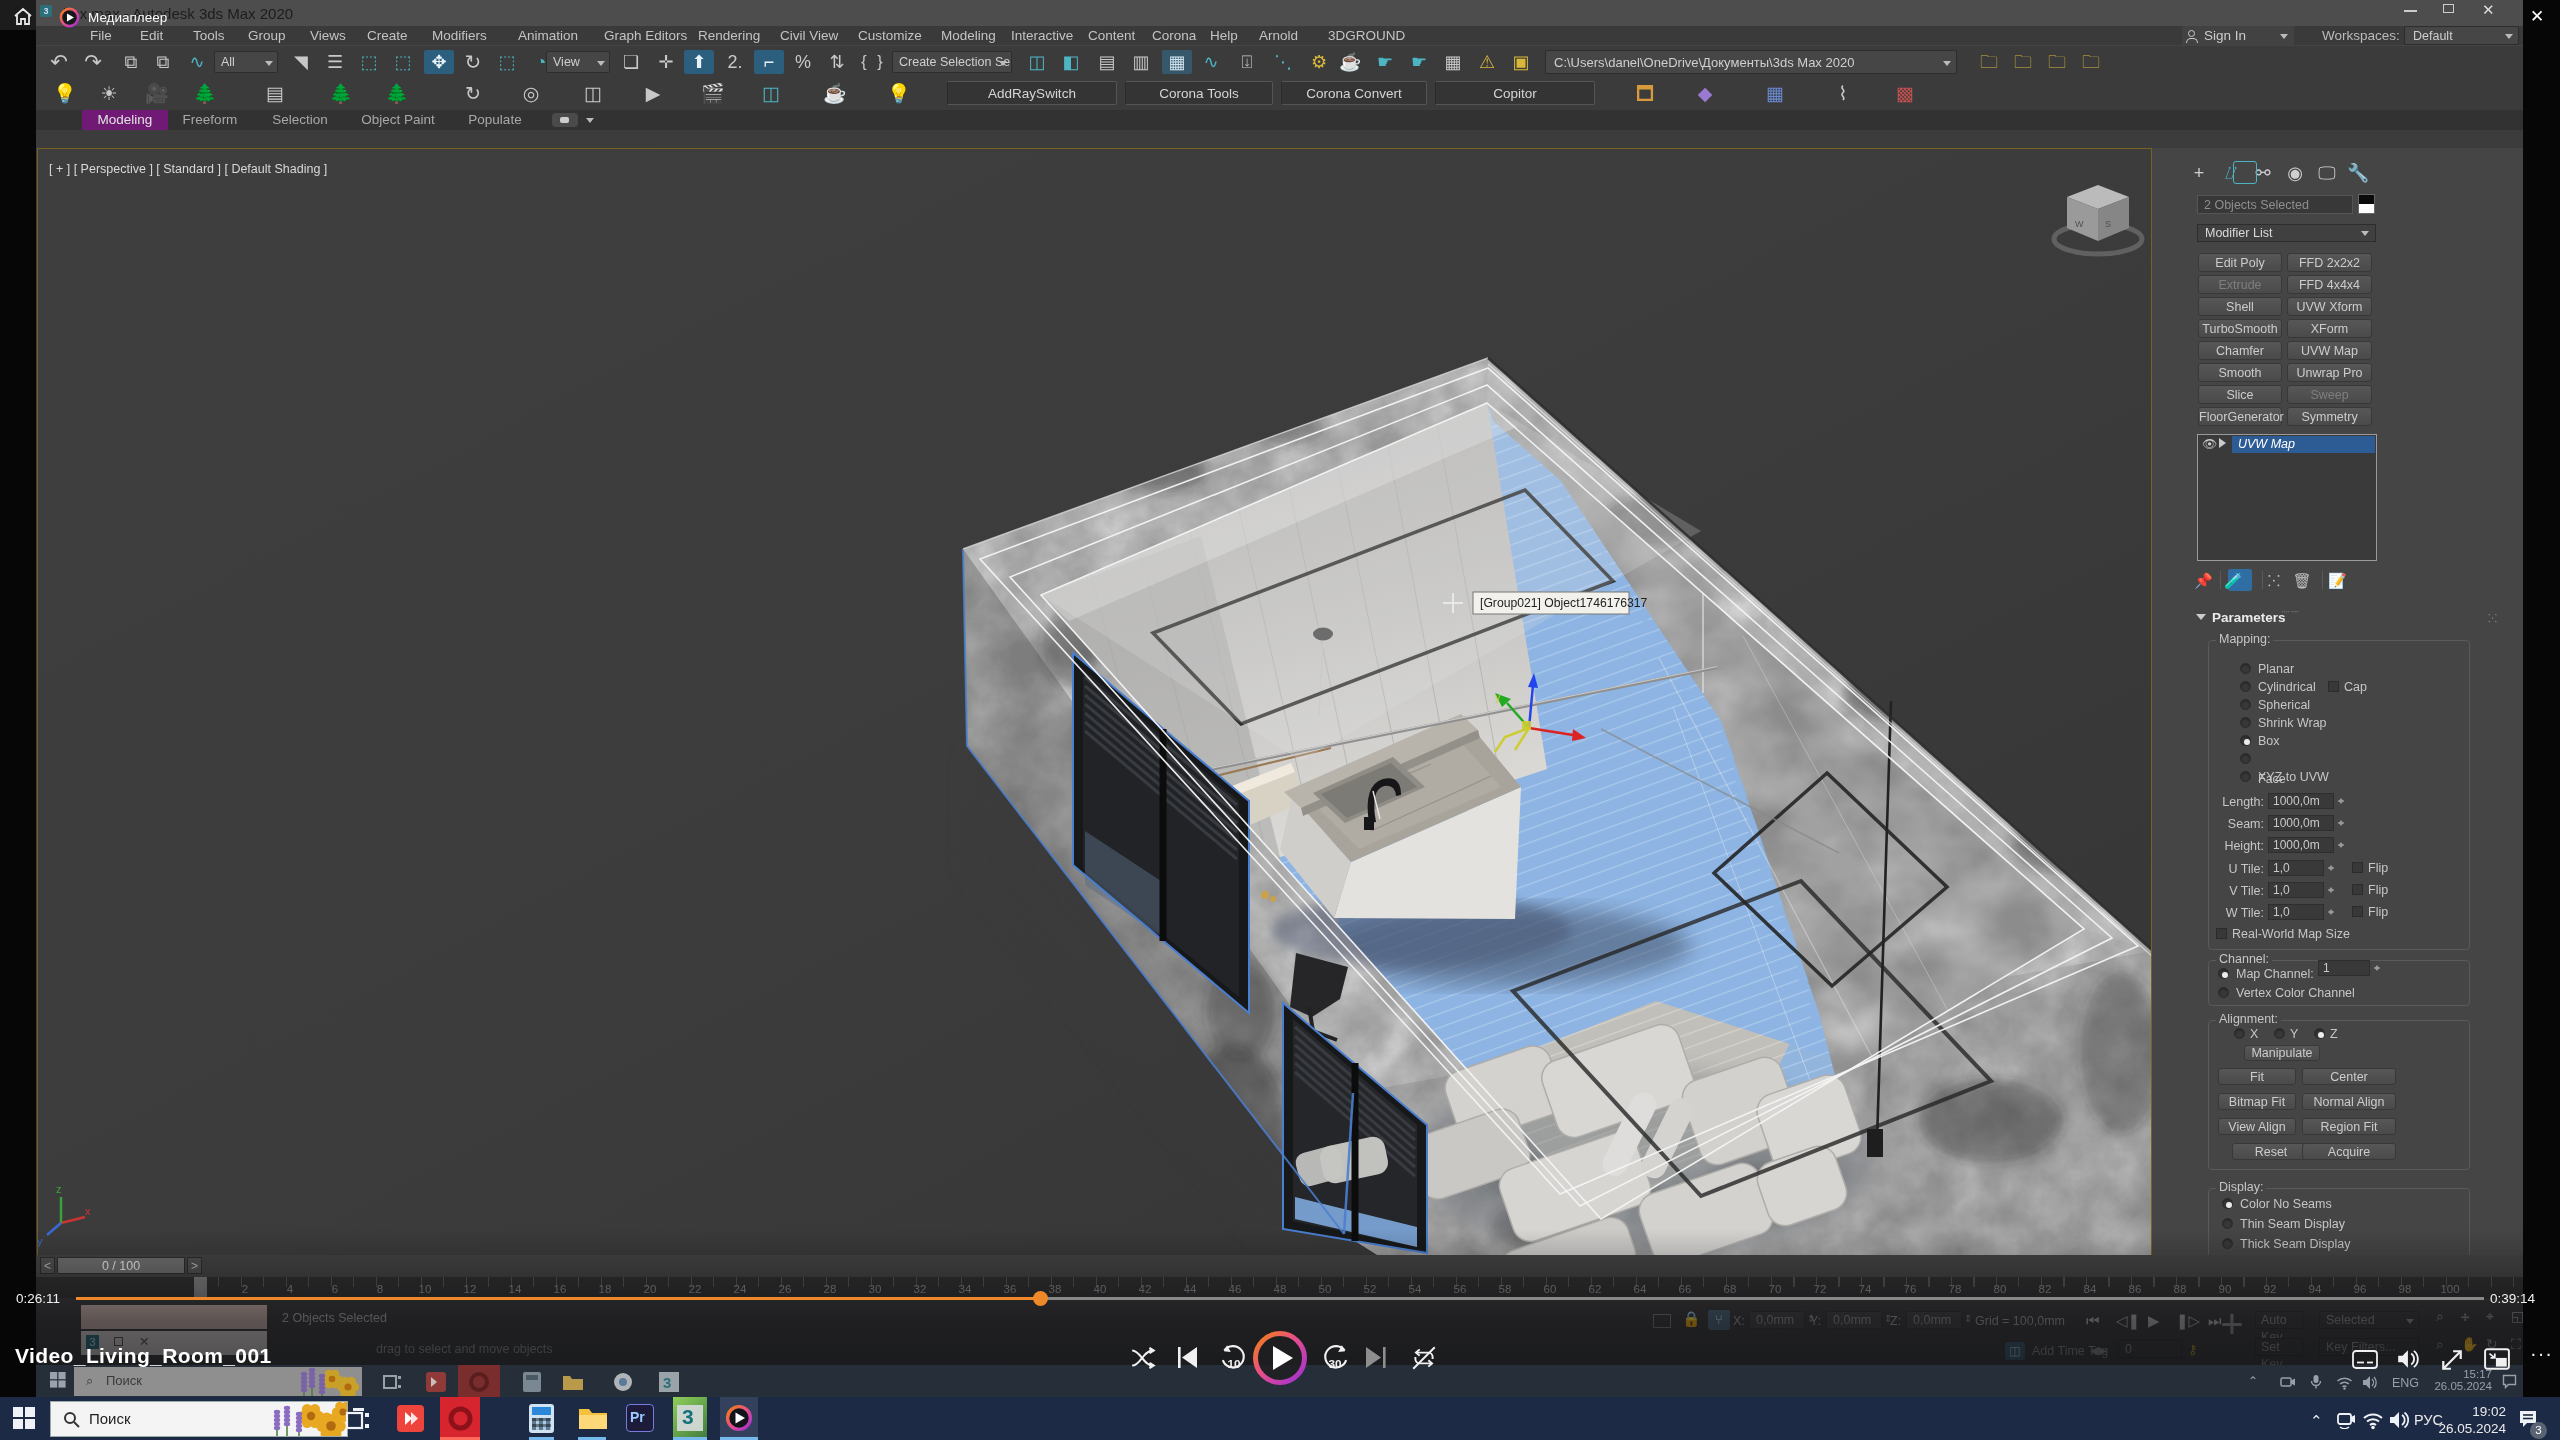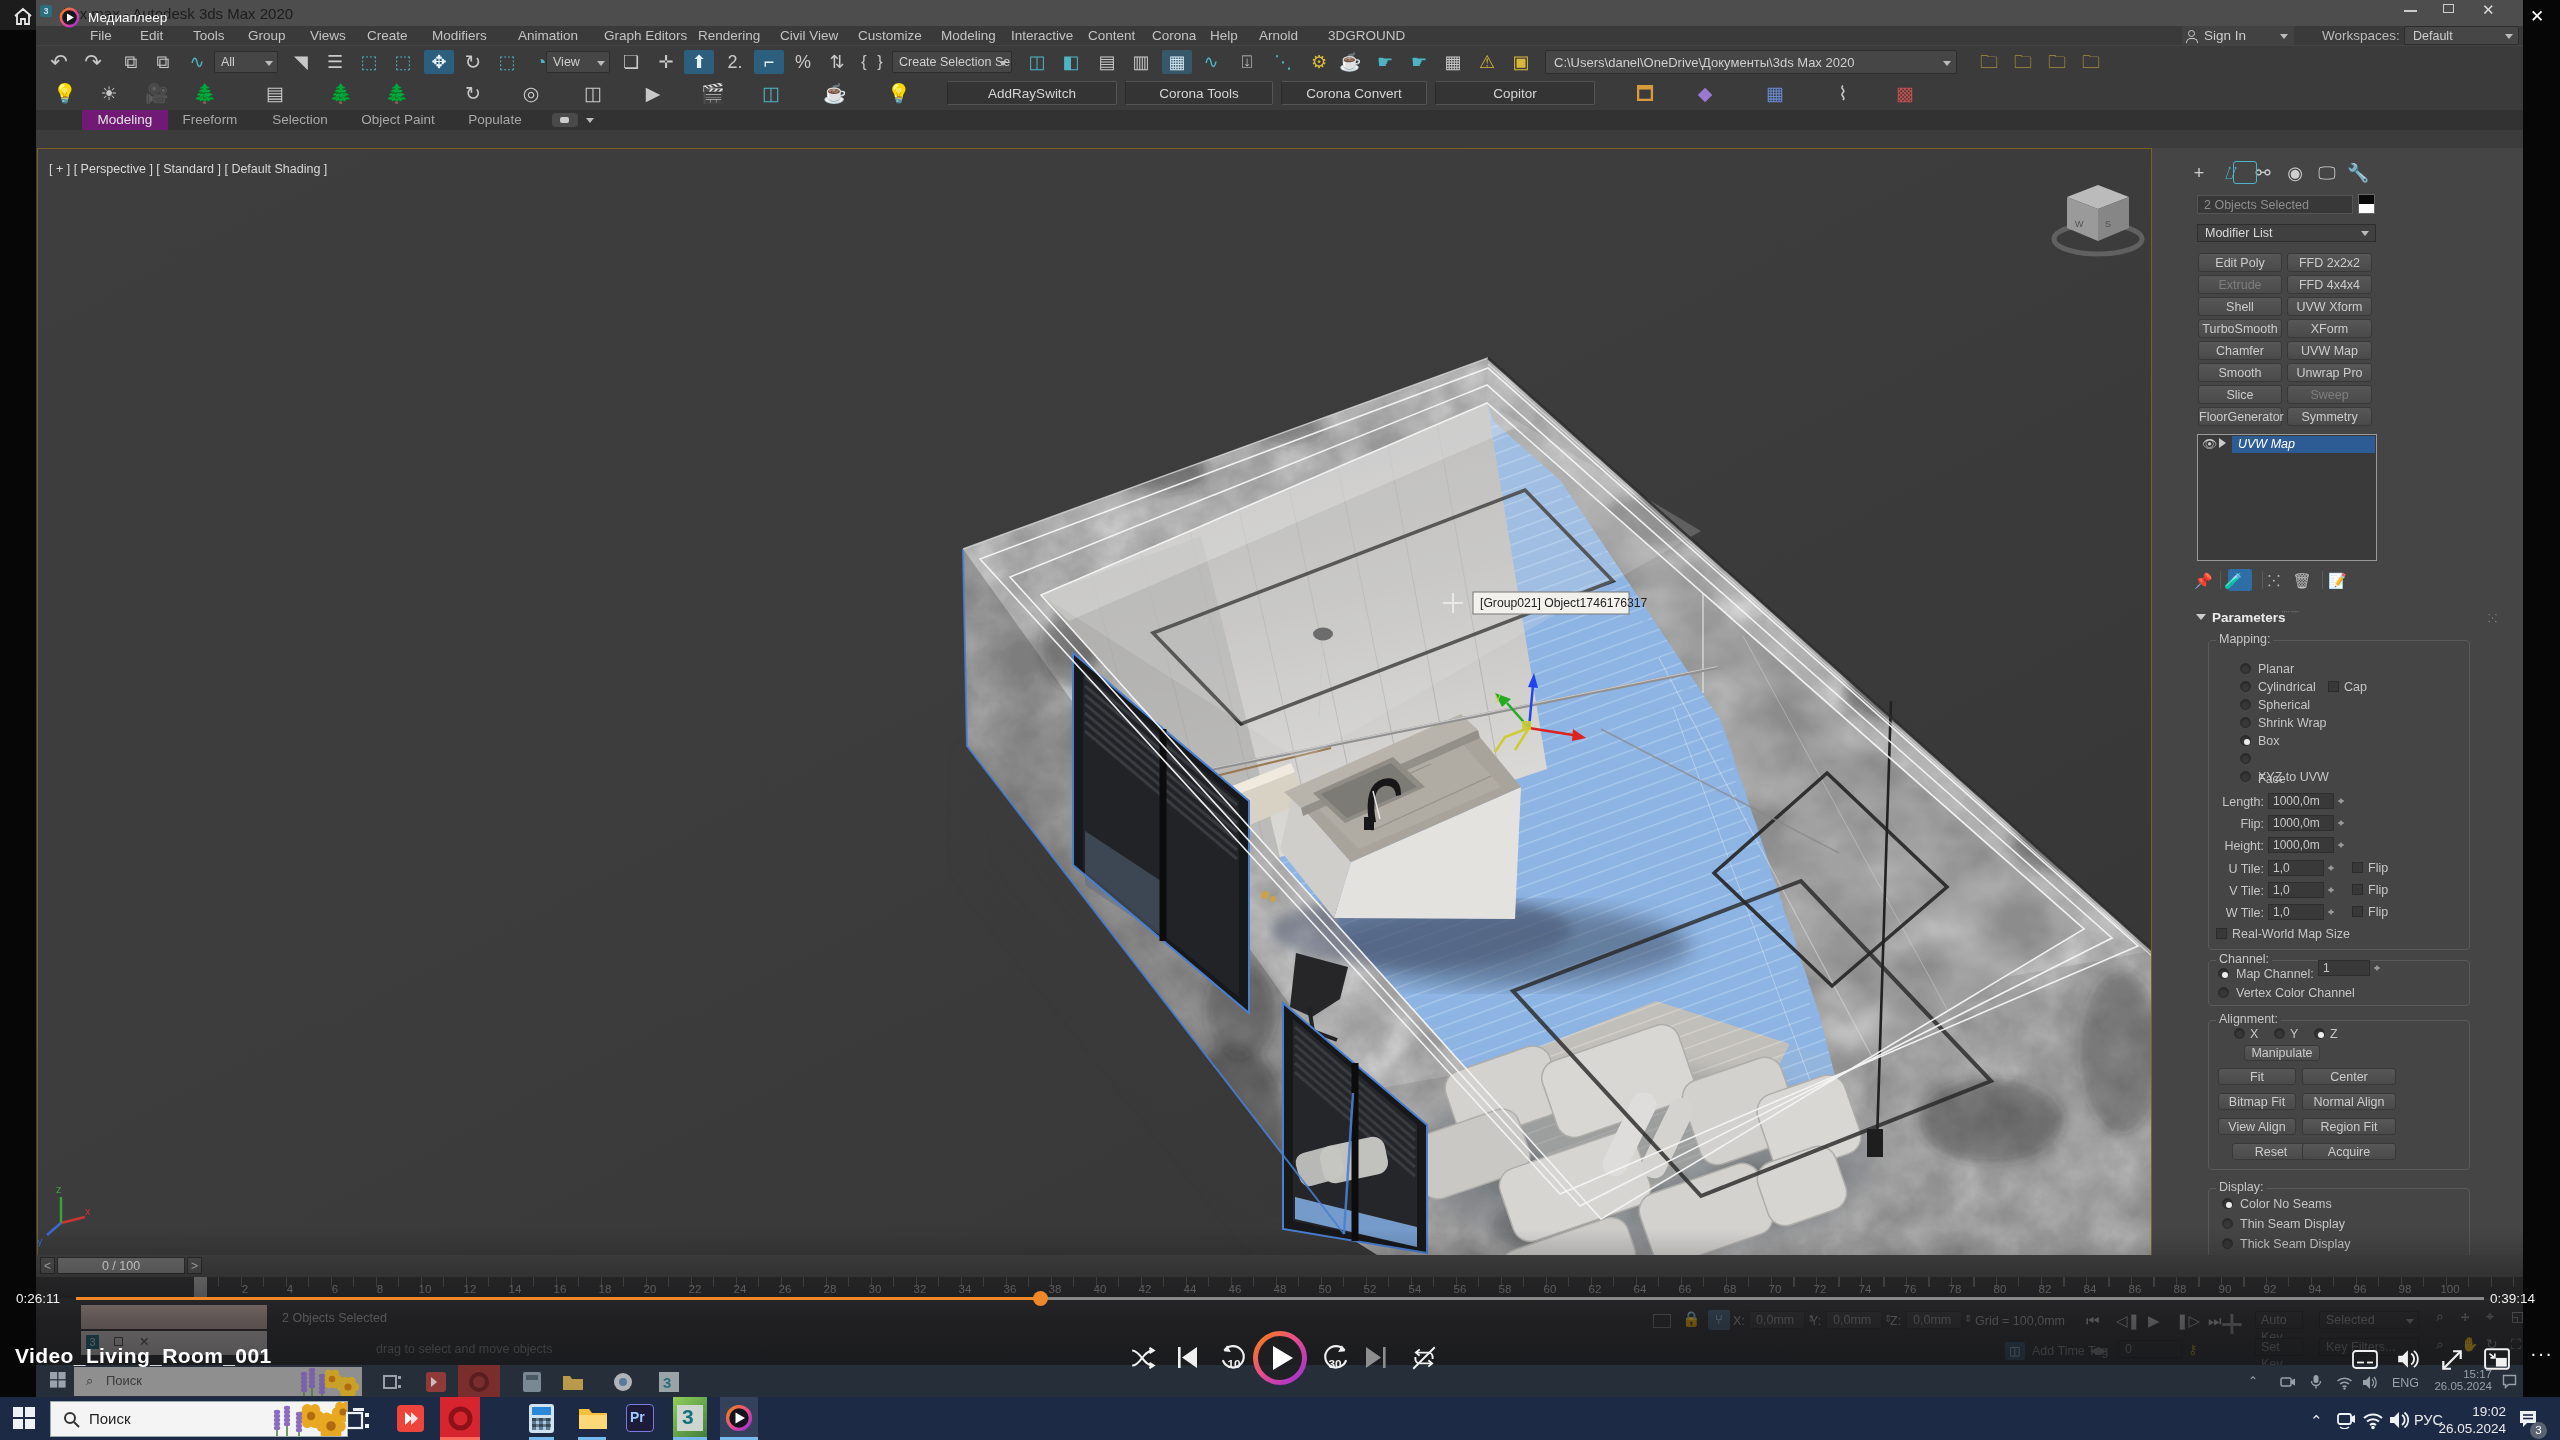--- a/index.html
+++ b/index.html
@@ -465,21 +465,21 @@
         <span class="lab" style="left:106px;top:586px">Box</span>
         <span class="radio" style="left:88px;top:605px"></span>
         <span class="lab" style="left:106px;top:624px">Face</span>
         <span class="radio" style="left:88px;top:623px"></span>
         <span class="lab" style="left:106px;top:622px">XYZ to UVW</span>
         <span class="check" style="left:176px;top:533px"></span>
         <span class="lab" style="left:192px;top:532px">Cap</span>
         <span class="lab" style="left:66px;top:647px;width:46px;text-align:right">Length:</span>
         <span class="fld" style="left:116px;top:645px;width:66px">1000,0m</span>
         <span class="spin" style="left:184px;top:645px"></span>
-        <span class="lab" style="left:66px;top:669px;width:46px;text-align:right">Flip:</span>
+        <span class="lab" style="left:66px;top:669px;width:46px;text-align:right">Seam:</span>
         <span class="fld" style="left:116px;top:667px;width:66px">1000,0m</span>
         <span class="spin" style="left:184px;top:667px"></span>
         <span class="lab" style="left:66px;top:691px;width:46px;text-align:right">Height:</span>
         <span class="fld" style="left:116px;top:689px;width:66px">1000,0m</span>
         <span class="spin" style="left:184px;top:689px"></span>
         <span class="lab" style="left:66px;top:714px;width:46px;text-align:right">U Tile:</span>
         <span class="fld" style="left:116px;top:712px;width:56px">1,0</span>
         <span class="spin" style="left:174px;top:712px"></span>
         <span class="check" style="left:200px;top:714px"></span>
         <span class="lab" style="left:216px;top:713px">Flip</span>

